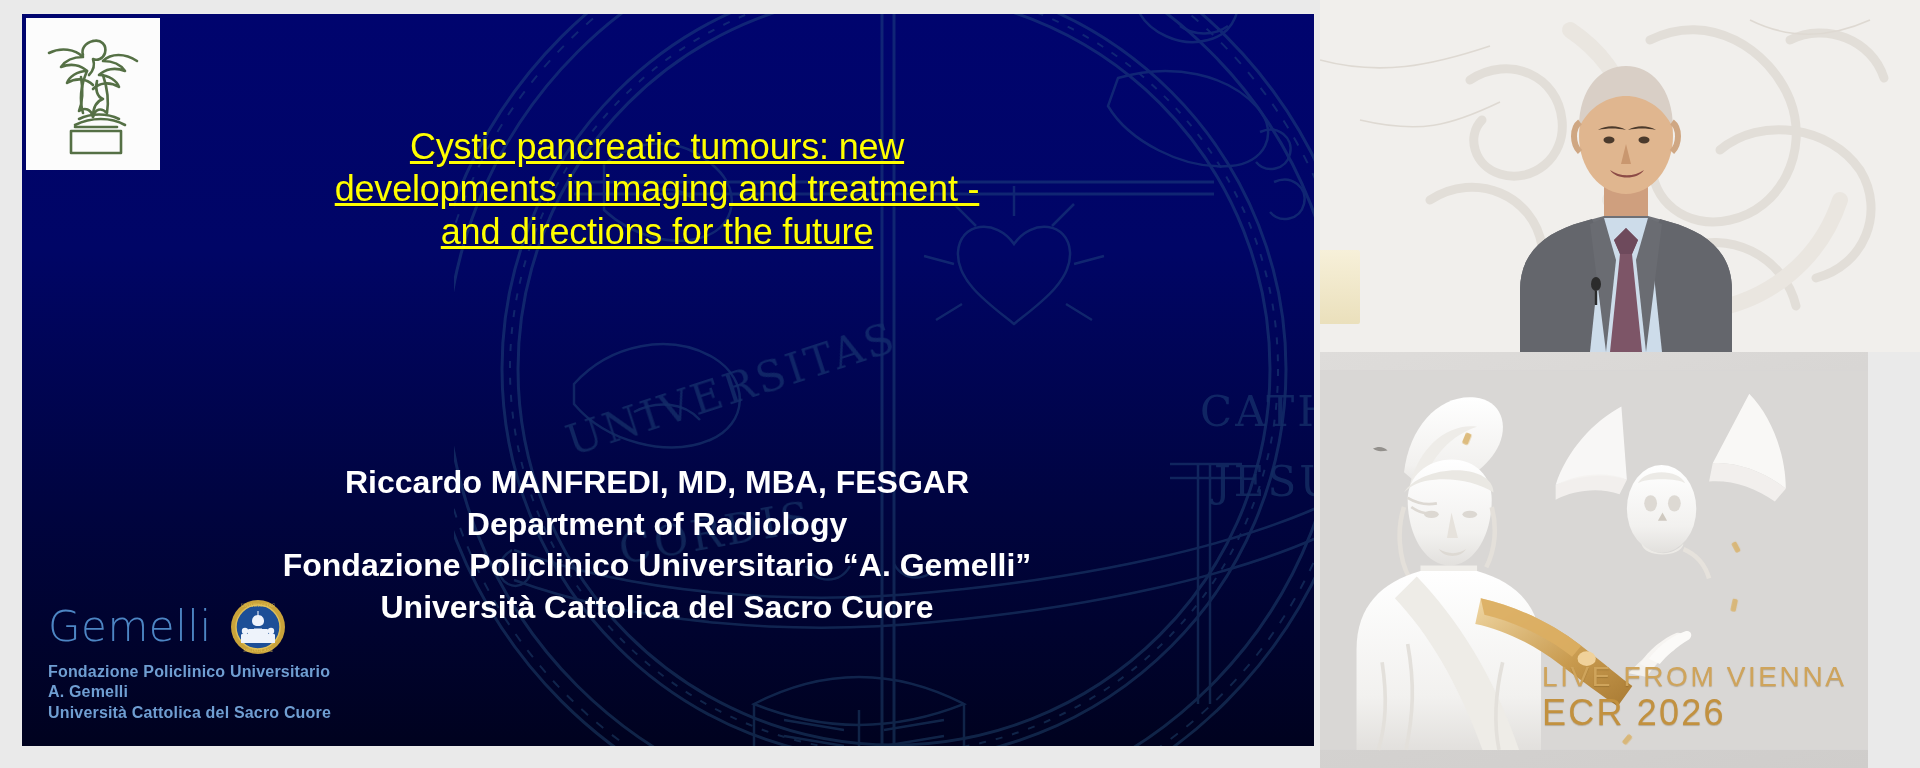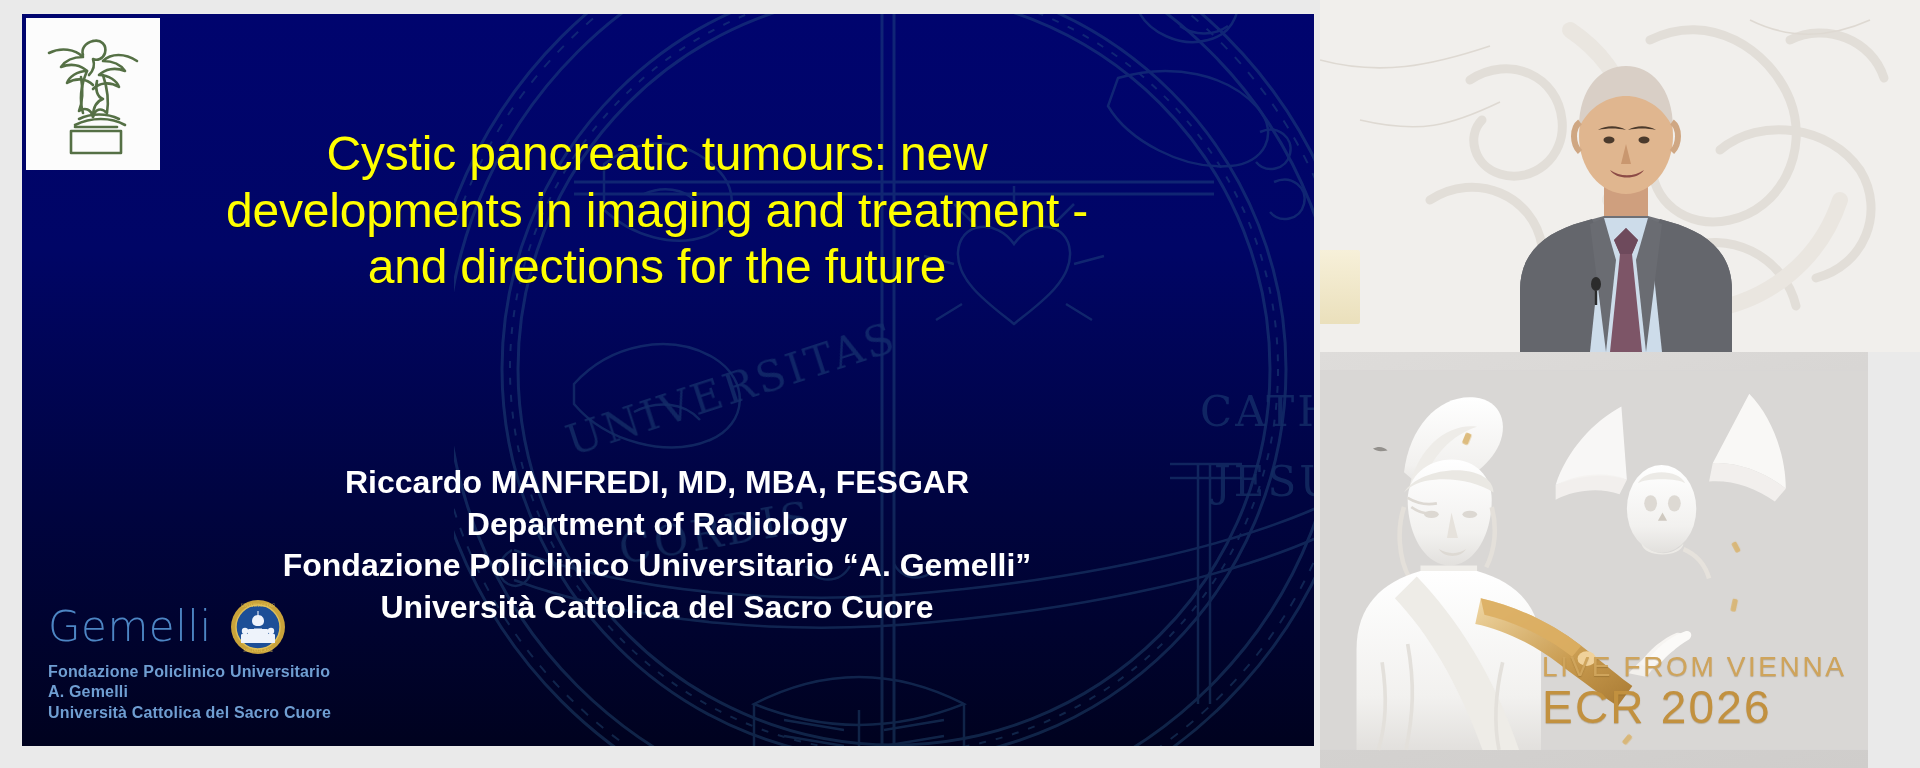--- a/index.html
+++ b/index.html
@@ -28,23 +28,24 @@
   #corner-logo {
     position:absolute; left:4px; top:4px; width:134px; height:152px;
     background:#fcfcfc; display:flex; align-items:center; justify-content:center;
   }
   #corner-logo svg { width:104px; height:126px; display:block; }
 
   
   #title {
     position:absolute; left:40px; top:112px; width:1190px;
     text-align:center; color:#ffff00;
-    font-size:48px; line-height:1.18; font-weight:400;
+    font-size:36px; line-height:1.18; font-weight:400;
     text-shadow:0 1px 0 rgba(0,0,0,.35);
     letter-spacing:-0.2px;
+    text-decoration:underline;
   }
   #title .ln { display:block; white-space:nowrap; }
 
   
   #subtitle {
     position:absolute; left:40px; top:448px; width:1190px;
     text-align:center; color:#ffffff;
     font-size:32px; line-height:1.30; font-weight:700;
   }
   #subtitle .ln { display:block; white-space:nowrap; }
@@ -96,21 +97,21 @@
   #ecr .brand {
     position:absolute; left:222px; bottom:36px; width:360px;
     color:#c79a4e; line-height:1.06;
     font-family:"Liberation Sans", sans-serif; font-weight:400;
   }
   #ecr .brand .l1 {
     display:block; font-size:28px; letter-spacing:2.6px;
     color:#cfa45b; text-shadow:0 1px 1px rgba(120,85,30,.35);
   }
   #ecr .brand .l2 {
-    display:block; font-size:46px; letter-spacing:2.2px; margin-top:2px;
+    display:block; font-size:36px; letter-spacing:2.2px; margin-top:2px;
     color:#c2913f; text-shadow:0 1px 1px rgba(120,85,30,.35);
   }
 </style>
 </head>
 <body>
 
 <div id="stage">
 
   <div id="slide">
 

